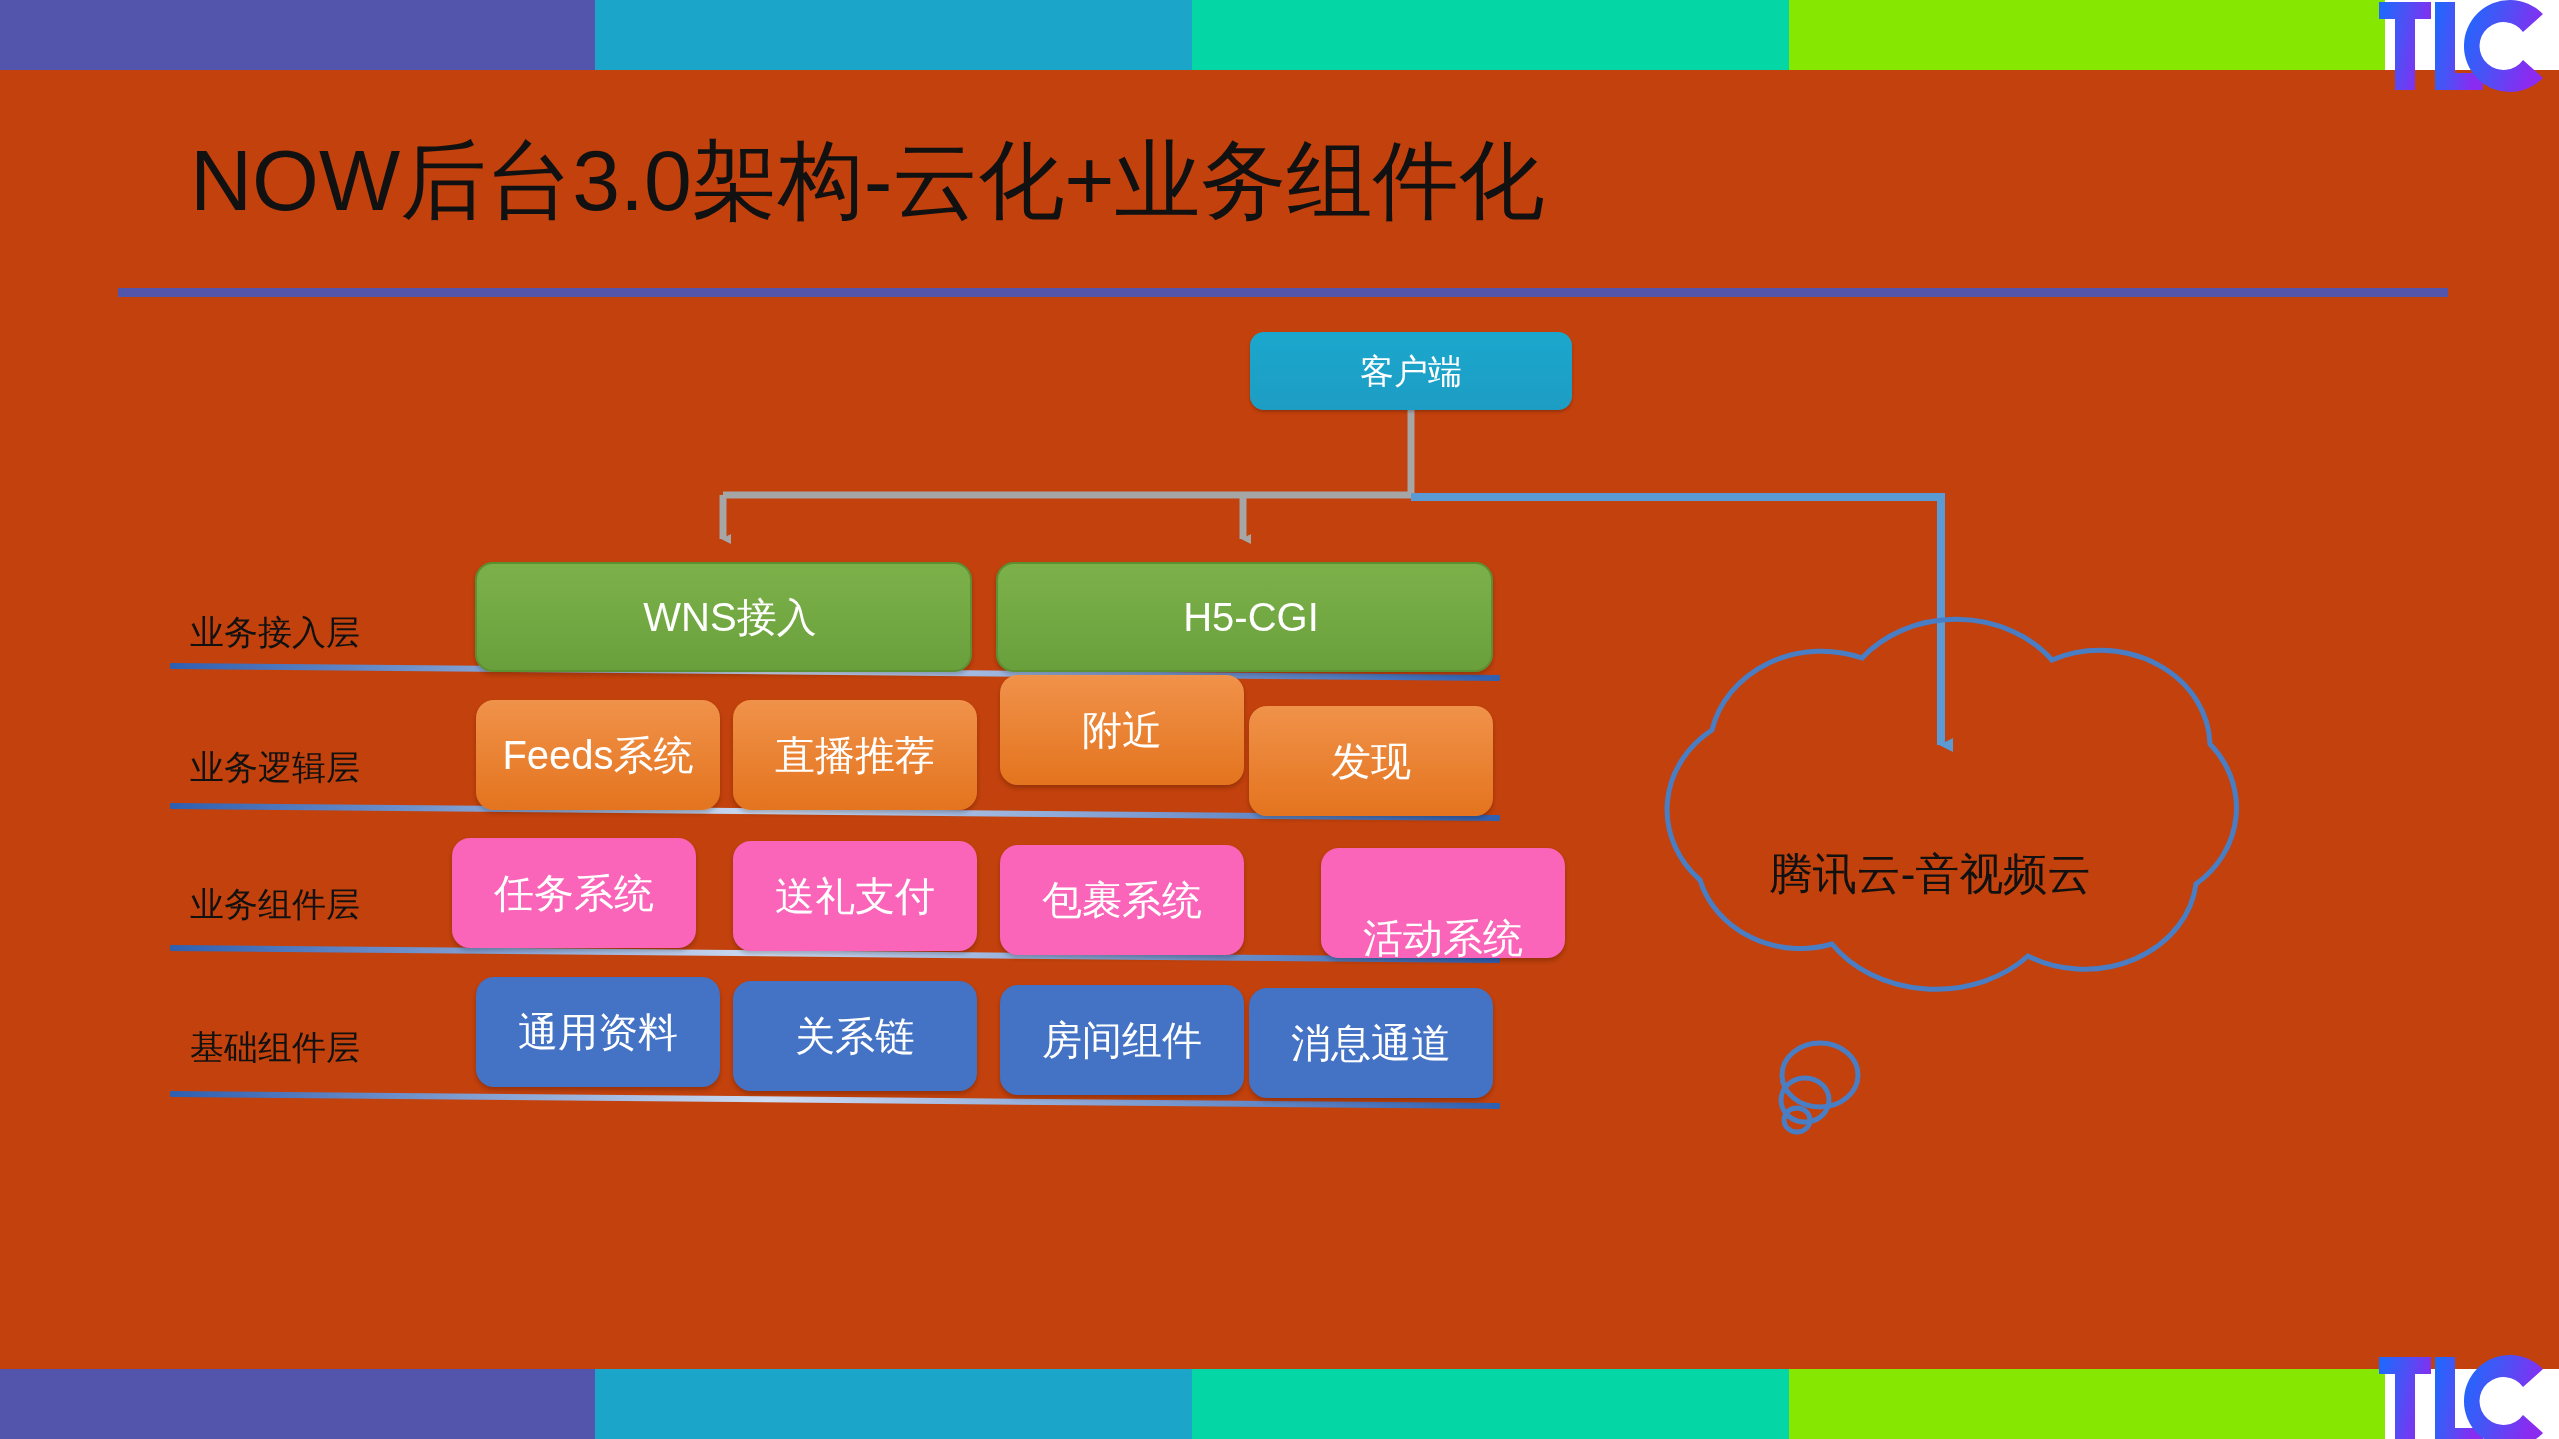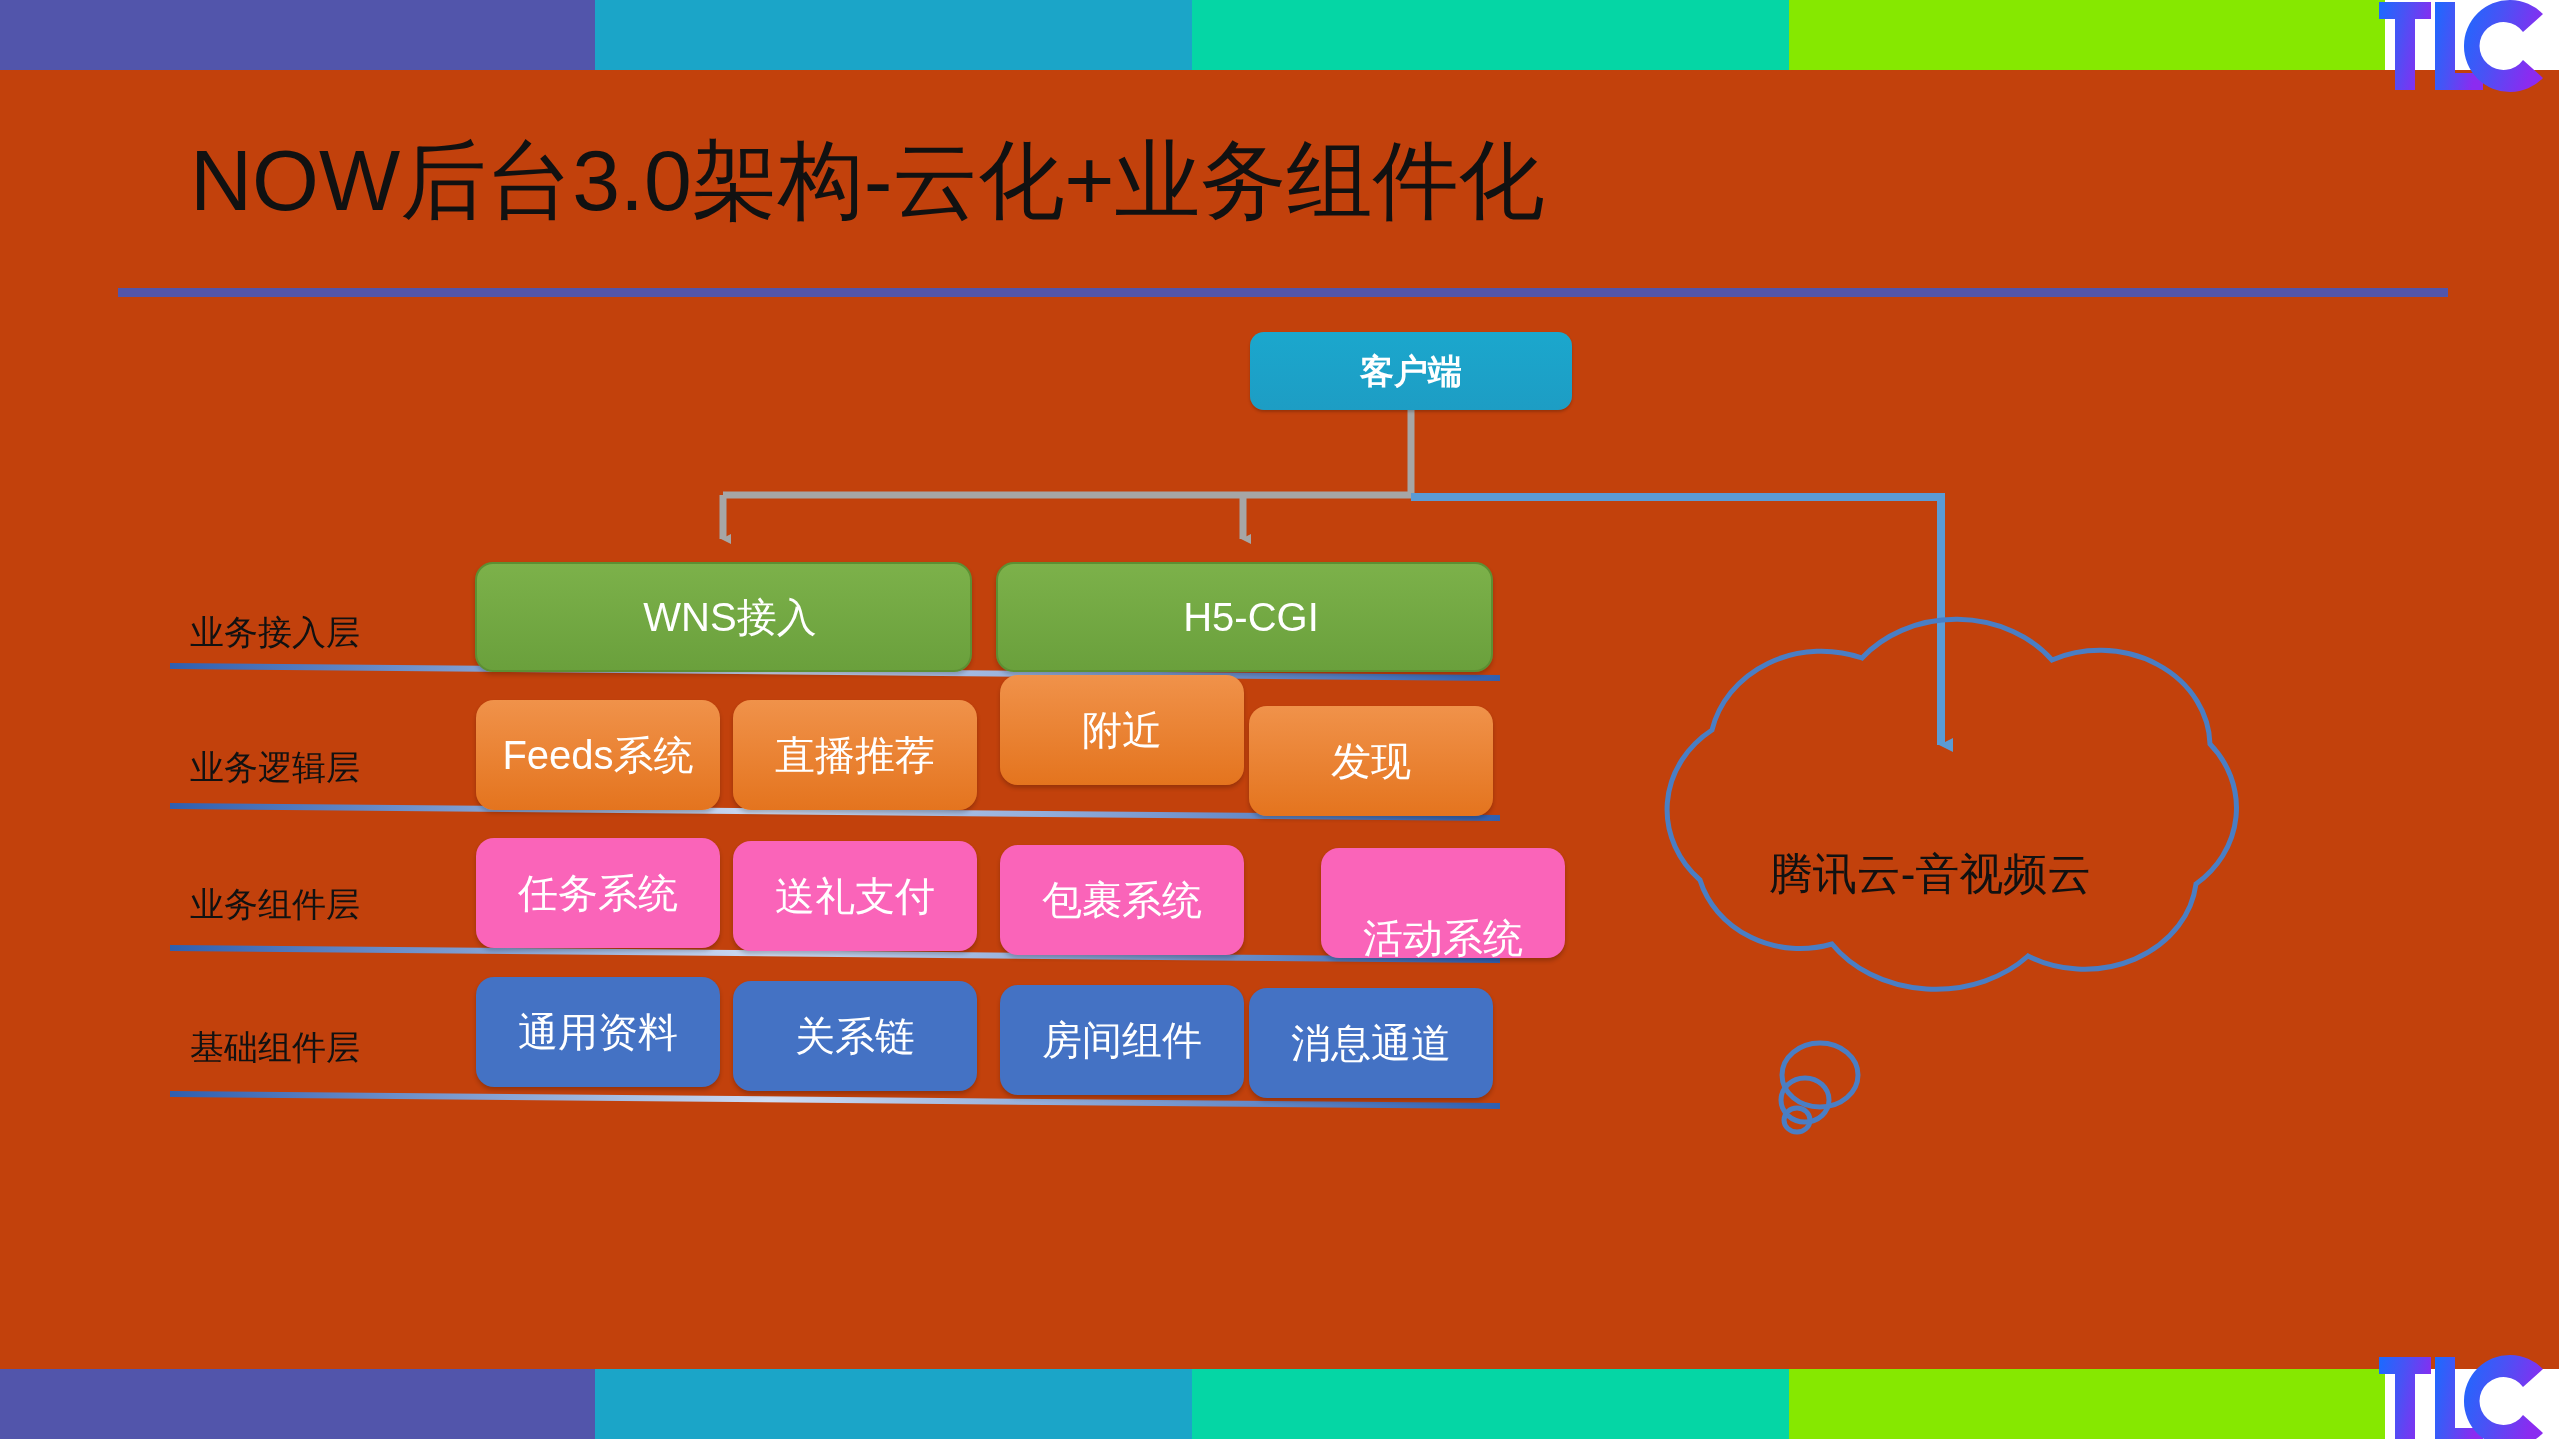--- a/index.html
+++ b/index.html
@@ -94,21 +94,20 @@
 
   .node.client {
     left: 1250px;
     top: 332px;
     width: 322px;
     height: 78px;
     border-radius: 14px;
     font-size: 34px;
     background: linear-gradient(180deg, #1ba7cd 0%, #1d9dc4 100%);
     box-shadow: 0 2px 3px rgba(0,0,0,0.22);
-    font-weight: bold;
   }
 
   .node.green {
     height: 110px;
     font-size: 40px;
     border-radius: 16px;
     background: linear-gradient(180deg, #7cb14a 0%, #6aa03c 100%);
     border: 2px solid #5d8f33;
     box-shadow: 0 3px 4px rgba(0,0,0,0.20);
     padding-left: 13px;
@@ -270,21 +269,21 @@
     <span>直播推荐</span>
   </div>
   <div class="node orange" style="left:1000px; top:675px;">
     <span>附近</span>
   </div>
   <div class="node orange" style="left:1249px; top:706px;">
     <span>发现</span>
   </div>
 
   <div class="row-label" style="left:190px; top:882px;">业务组件层</div>
-  <div class="node pink" style="left:476px; top:838px;">
+  <div class="node pink" style="left:452px; top:838px;">
     <span>任务系统</span>
   </div>
   <div class="node pink" style="left:733px; top:841px;">
     <span>送礼支付</span>
   </div>
   <div class="node pink" style="left:1000px; top:845px;">
     <span>包裹系统</span>
   </div>
   <div class="node pink" style="left:1321px; top:848px;align-items:flex-end;">
     <span>活动系统</span>

